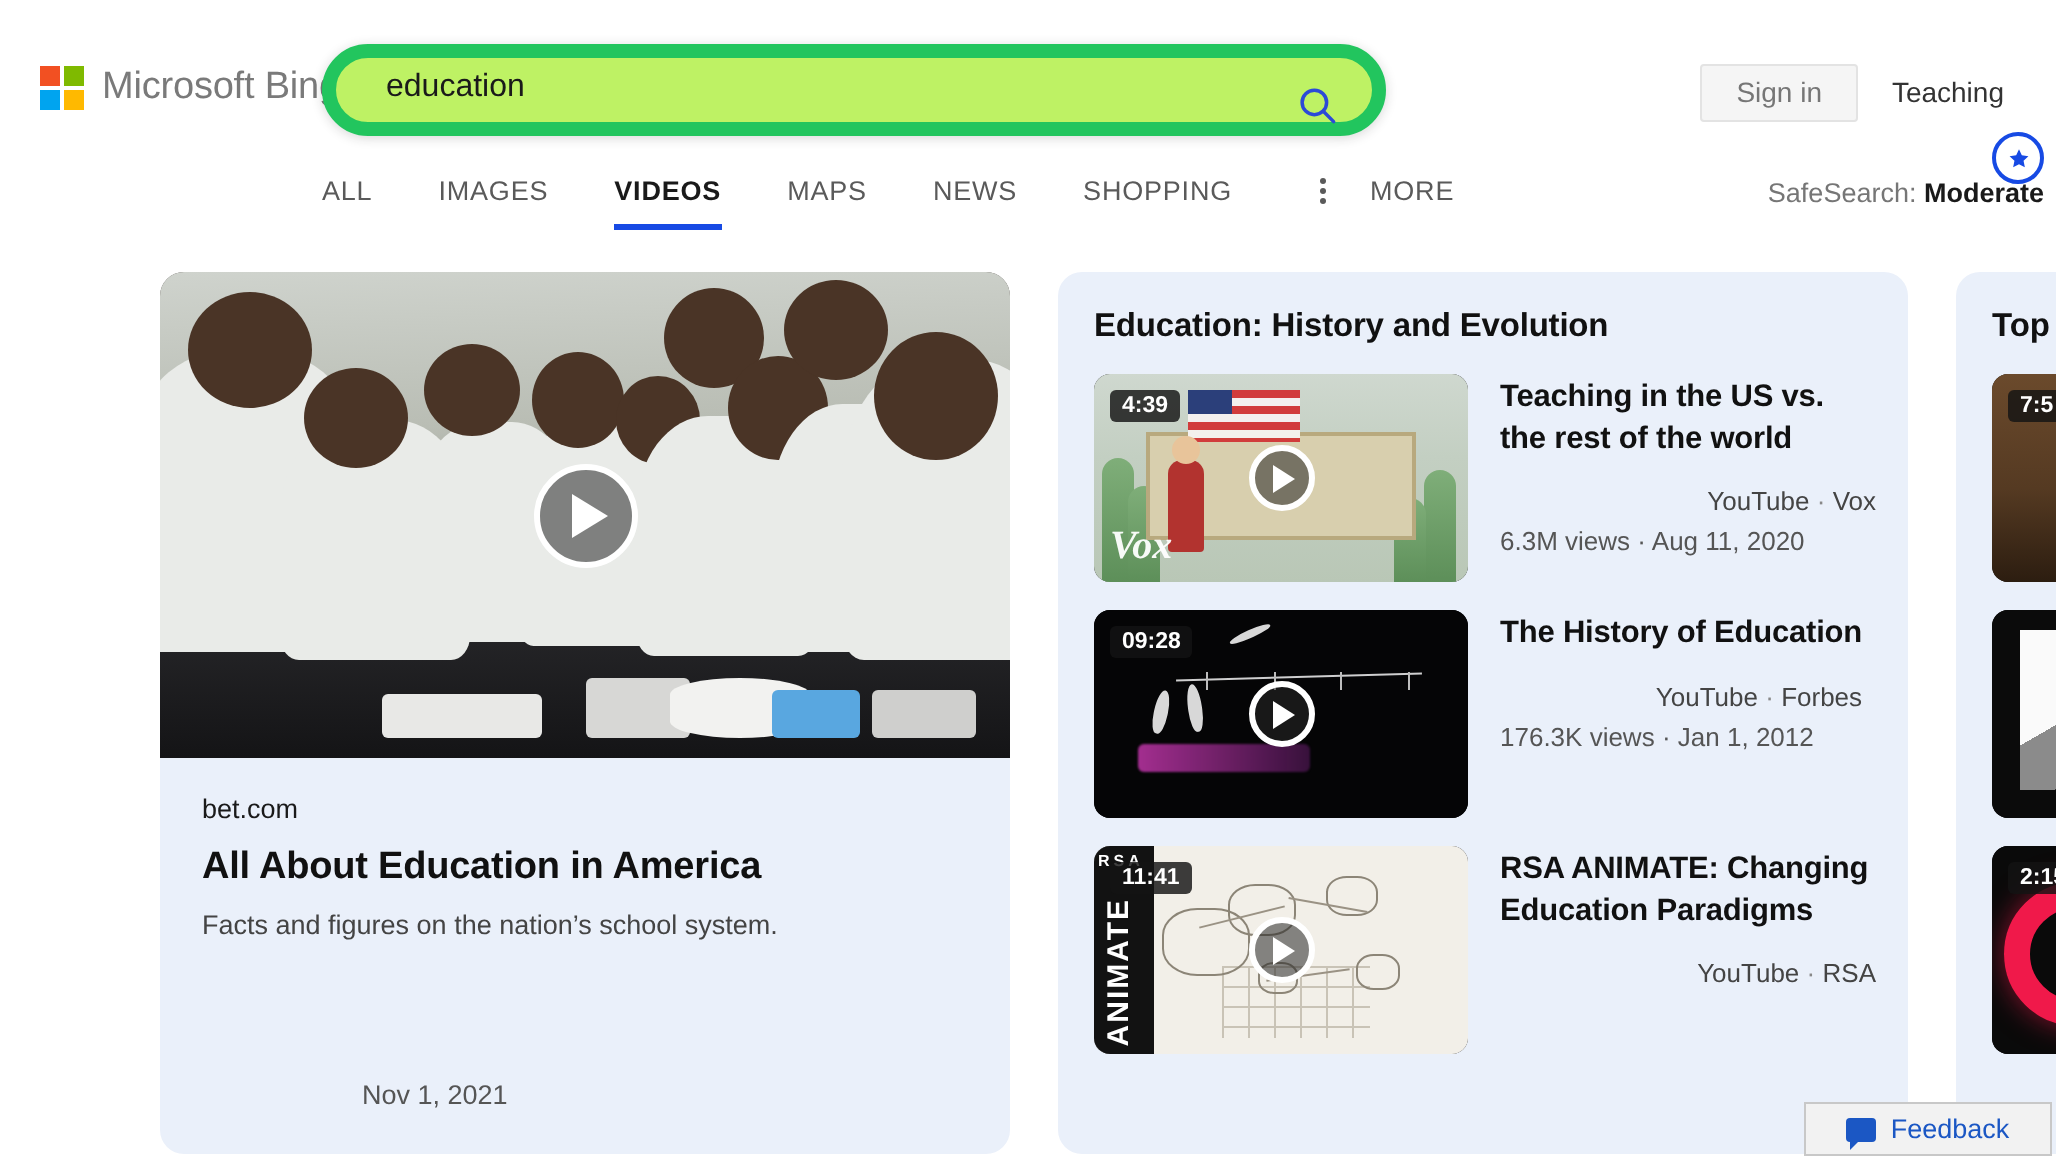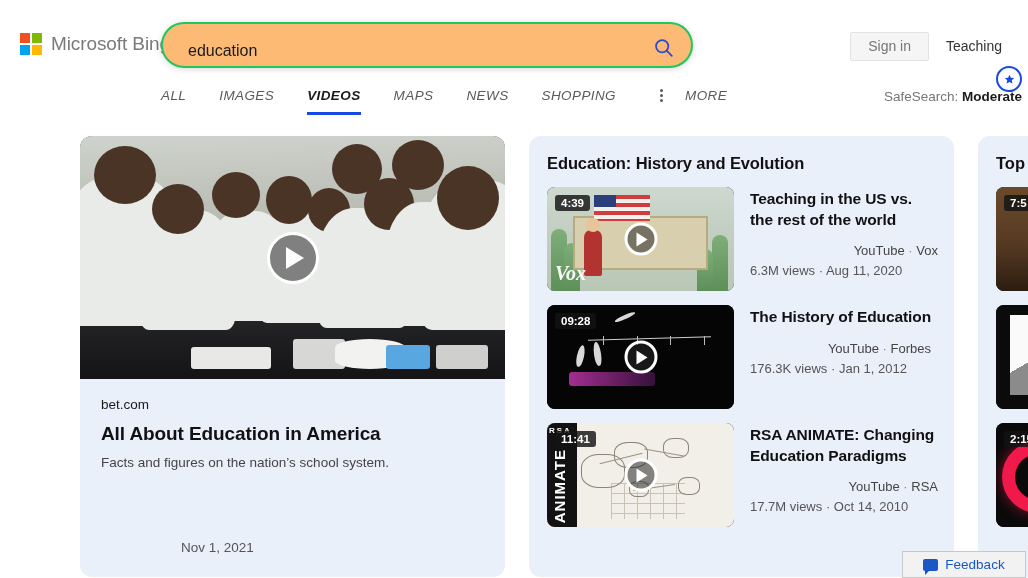--- a/index.html
+++ b/index.html
@@ -33,25 +33,25 @@
   .ms-q3 { background: #00a4ef; }
   .ms-q4 { background: #ffb900; }
   .brand-text {
     font-size: 19px; color: #7a7a7a; letter-spacing: -0.1px; white-space: nowrap;
   }
 
   .searchbox {
     position: absolute;
     left: 161px; top: 22px;
     width: 532px; height: 46px;
-    background: #fdba74;
-    border: 2px solid #22c55e;
+    background: #bef264;
+    border: 7px solid #22c55e;
     border-radius: 24px;
     box-shadow: 0 1px 6px rgba(32,33,36,0.18);
-    display: flex; align-items: flex-end;
+    display: flex; align-items: flex-start;
   }
   .search-input {
     border: none; outline: none; background: transparent;
     font-family: "Liberation Sans", sans-serif;
     font-size: 16px; color: #1a1a1a;
     margin-left: 23px; width: 440px; height: 30px;
   }
   .search-btn {
     position: absolute; right: 14px; top: 9px;
     width: 28px; height: 28px; border: none; background: transparent;
@@ -76,21 +76,21 @@
     width: 26px; height: 26px; border-radius: 50%;
     border: 2px solid #174ae4; background: #fff;
     display: flex; align-items: center; justify-content: center;
     color: #174ae4; font-size: 13px; font-weight: bold;
     overflow: hidden;
   }
 
   
   .navtabs {
     position: absolute; left: 161px; top: 84px;
-    display: flex; align-items: center; gap: 0; font-style: italic;
+    display: flex; align-items: center; gap: 0;
   }
   .tab {
     position: relative;
     font-size: 13.5px; color: #5a5a5a;
     letter-spacing: 0.4px;
     padding: 4px 0 12px 0;
     margin-right: 33px;
     cursor: pointer; white-space: nowrap;
   }
   .tab.active { color: #1a1a1a; font-weight: bold; }
@@ -463,25 +463,20 @@
         <div class="dur">11:41</div>
         <div class="play play-sm"></div>
       </div>
       <div class="vid-info">
         <div class="vid-title">RSA ANIMATE: Changing Education Paradigms</div>
         <div class="vid-src">
           <span>YouTube</span>
           <span class="sep">·</span>
           <span class="chan">RSA</span>
         </div>
-        <div class="vid-stats">
-          <span>17.7M views</span>
-          <span class="sep">·</span>
-          <span>Oct 14, 2010</span>
-        </div>
       </div>
     </div>
   </div>
 
   <div class="card card-peek">
     <div class="peek-title">Top v</div>
 
     <div class="peek-row">
       <div class="peek-thumb">
         <div class="art art-wood"></div>

